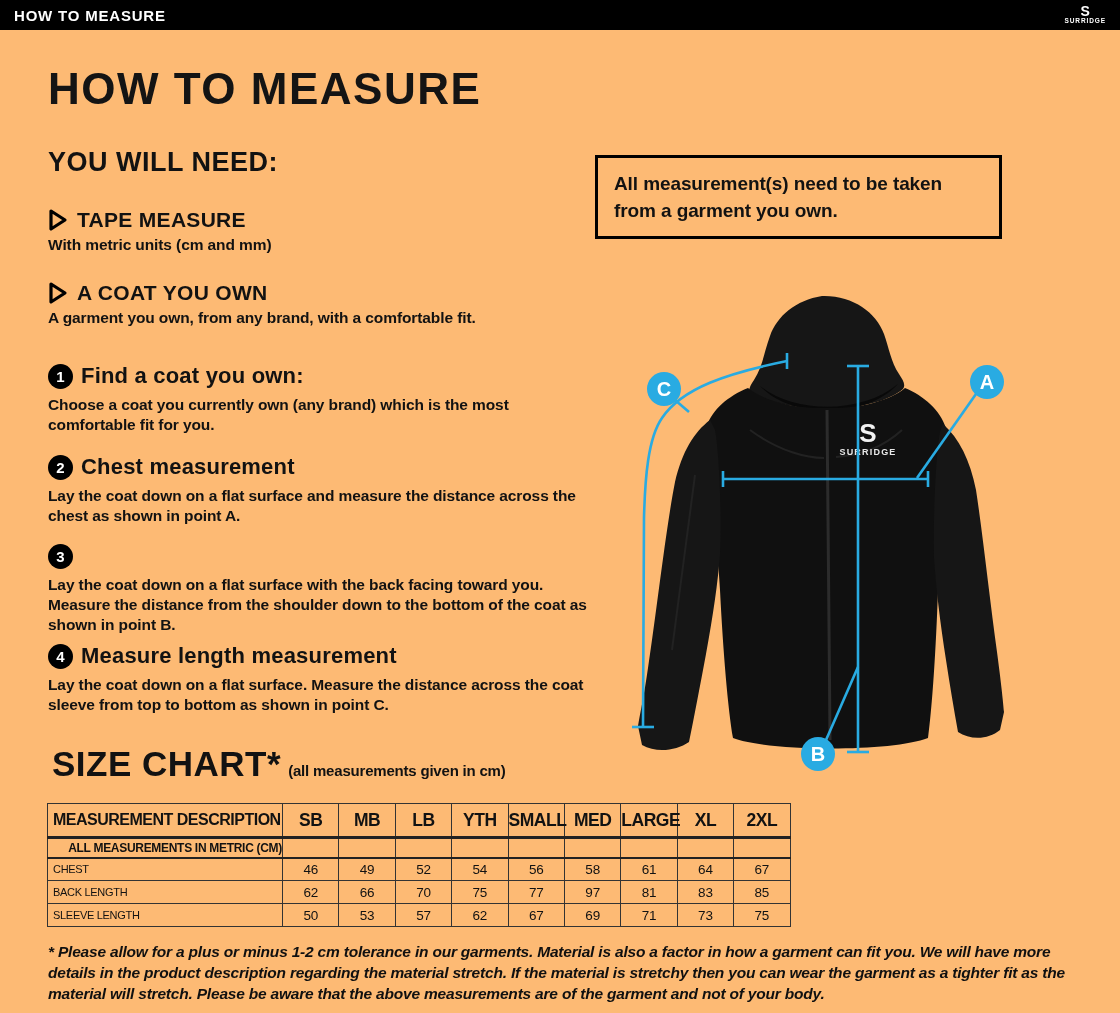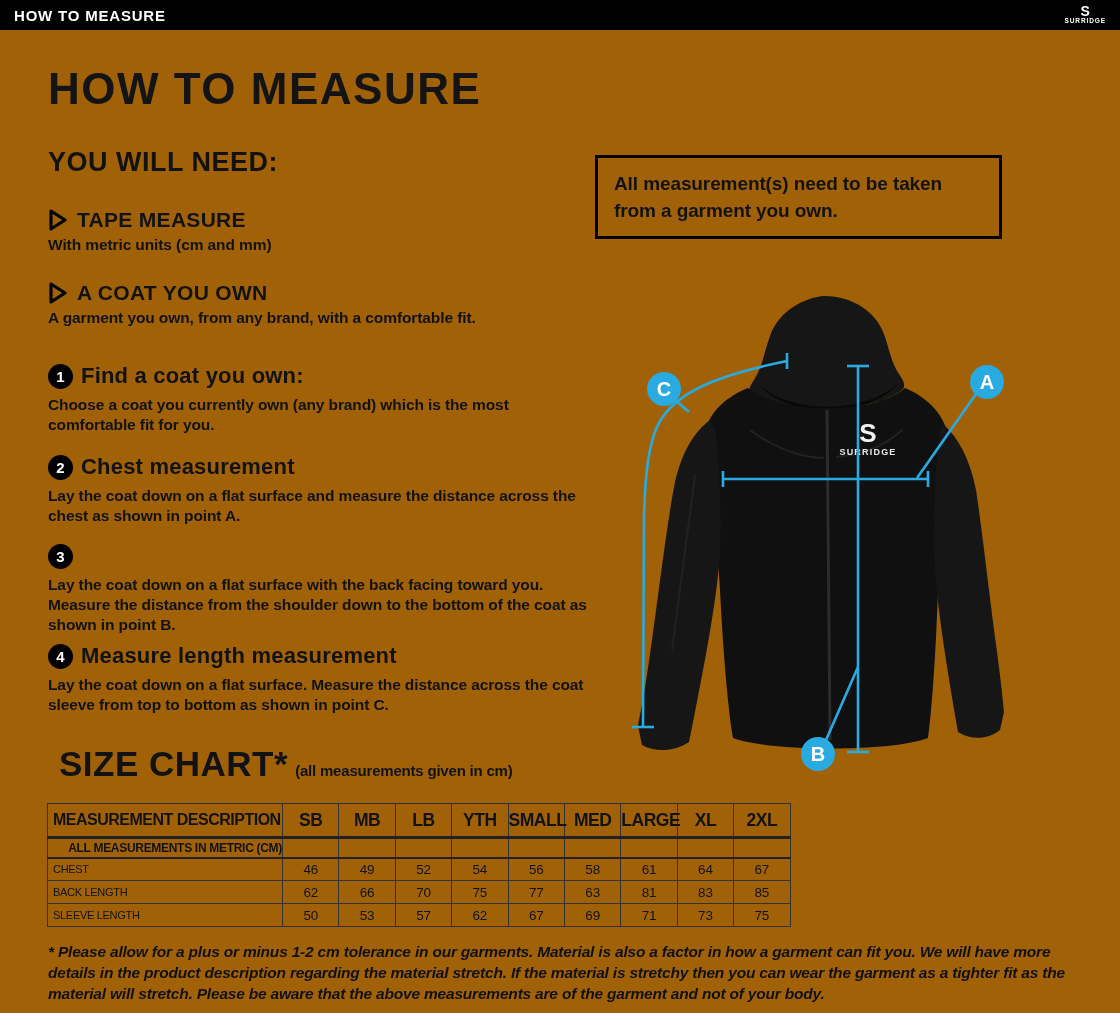--- a/index.html
+++ b/index.html
@@ -1,18 +1,18 @@
 <!DOCTYPE html>
 <html><head>
 <meta charset="utf-8">
 <style>
   * { margin:0; padding:0; box-sizing:border-box; }
   html,body { background:#fff; }
   body { font-family:"Liberation Sans", sans-serif; color:#121212; }
-  .page { position:relative; width:1120px; height:1013px; background:#a16207; overflow:hidden; }
+  .page { position:relative; width:1120px; height:1013px; background:#fdba74; overflow:hidden; }
 
   
   .topbar { position:absolute; left:0; top:0; width:1120px; height:30px; background:#000;
             display:flex; align-items:center; justify-content:space-between; padding:0 10px 0 14px; }
   .topbar-title { color:#fff; font-size:15px; font-weight:bold; letter-spacing:.8px; }
   .topbar-brand { display:flex; flex-direction:column; align-items:center; line-height:1; padding-right:4px; }
   .topbar-brand .mark { color:#fff; font-size:14px; font-weight:bold; line-height:13px; }
   .topbar-brand .word { color:#fff; font-size:6.5px; font-weight:bold; letter-spacing:.9px; }
 
   
@@ -37,21 +37,21 @@
   .step-1 { top:363px; } .step-2 { top:454px; } .step-3 { top:544px; } .step-4 { top:643px; }
 
   
   .callout { position:absolute; left:595px; top:155px; width:407px; border:3px solid #000;
              padding:12px 16px; font-size:19px; font-weight:800; line-height:27px; letter-spacing:-.1px; }
 
   
   .diagram { position:absolute; left:600px; top:290px; width:520px; height:500px; }
 
   
-  .sizechart-head { position:absolute; left:59px; top:744px; display:flex; align-items:flex-end; }
+  .sizechart-head { position:absolute; left:52px; top:744px; display:flex; align-items:flex-end; }
   .sizechart-title { font-size:35px; font-weight:800; letter-spacing:.5px; }
   .sizechart-sub { font-size:15px; font-weight:800; margin-left:7px; padding-bottom:5px; letter-spacing:-.2px; }
 
   table.size { position:absolute; left:47px; top:803px; border-collapse:collapse; table-layout:fixed;
                width:743px; font-family:"Liberation Sans", sans-serif; }
   table.size td, table.size th { border:1.5px solid #333; padding:0;text-align:right; }
   table.size col.c0 { width:235px; }
   table.size col.cn { width:56.4px; }
   tr.hdr th { height:34px; font-size:17.5px; font-weight:bold; letter-spacing:-.5px; text-align:center; border-bottom:3px solid #222; }
   tr.hdr th.lbl { text-align:left; padding-left:5px; font-size:16px; }
@@ -243,21 +243,21 @@
         <td>64</td>
         <td>67</td>
       </tr>
       <tr class="data">
         <td class="lbl">BACK LENGTH</td>
         <td>62</td>
         <td>66</td>
         <td>70</td>
         <td>75</td>
         <td>77</td>
-        <td>63</td>
+        <td>97</td>
         <td>81</td>
         <td>83</td>
         <td>85</td>
       </tr>
       <tr class="data">
         <td class="lbl">SLEEVE LENGTH</td>
         <td>50</td>
         <td>53</td>
         <td>57</td>
         <td>62</td>

